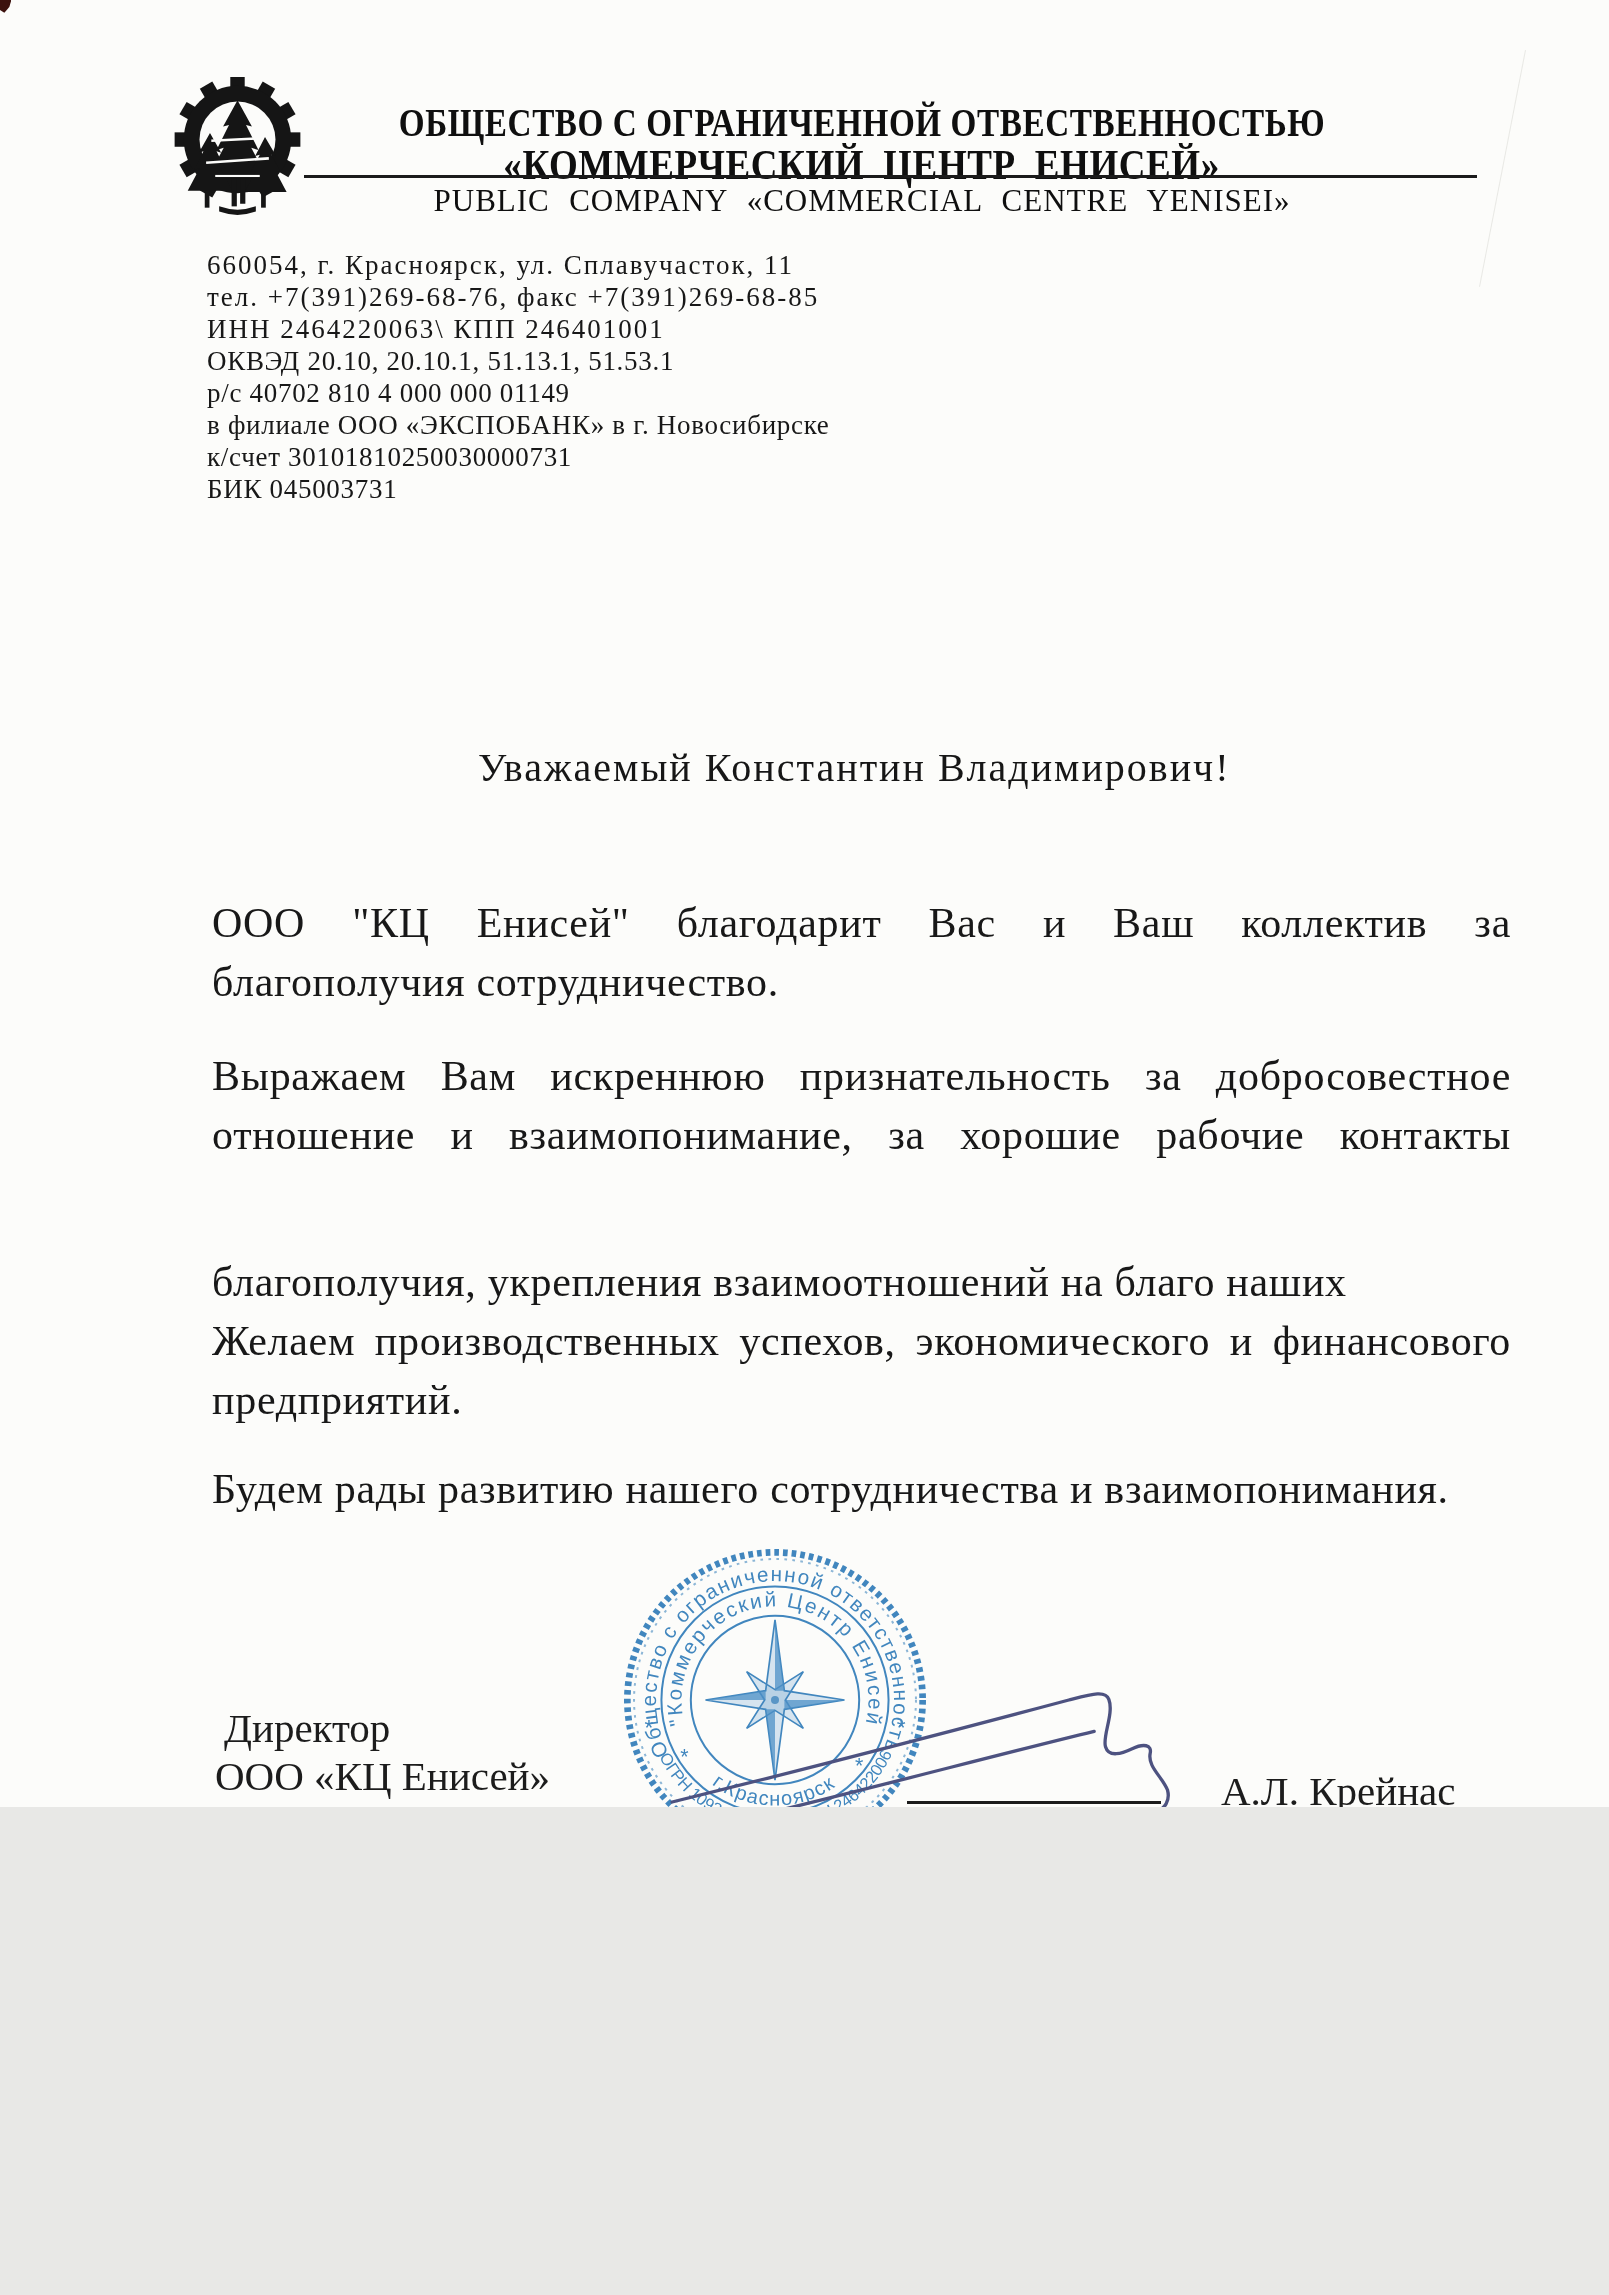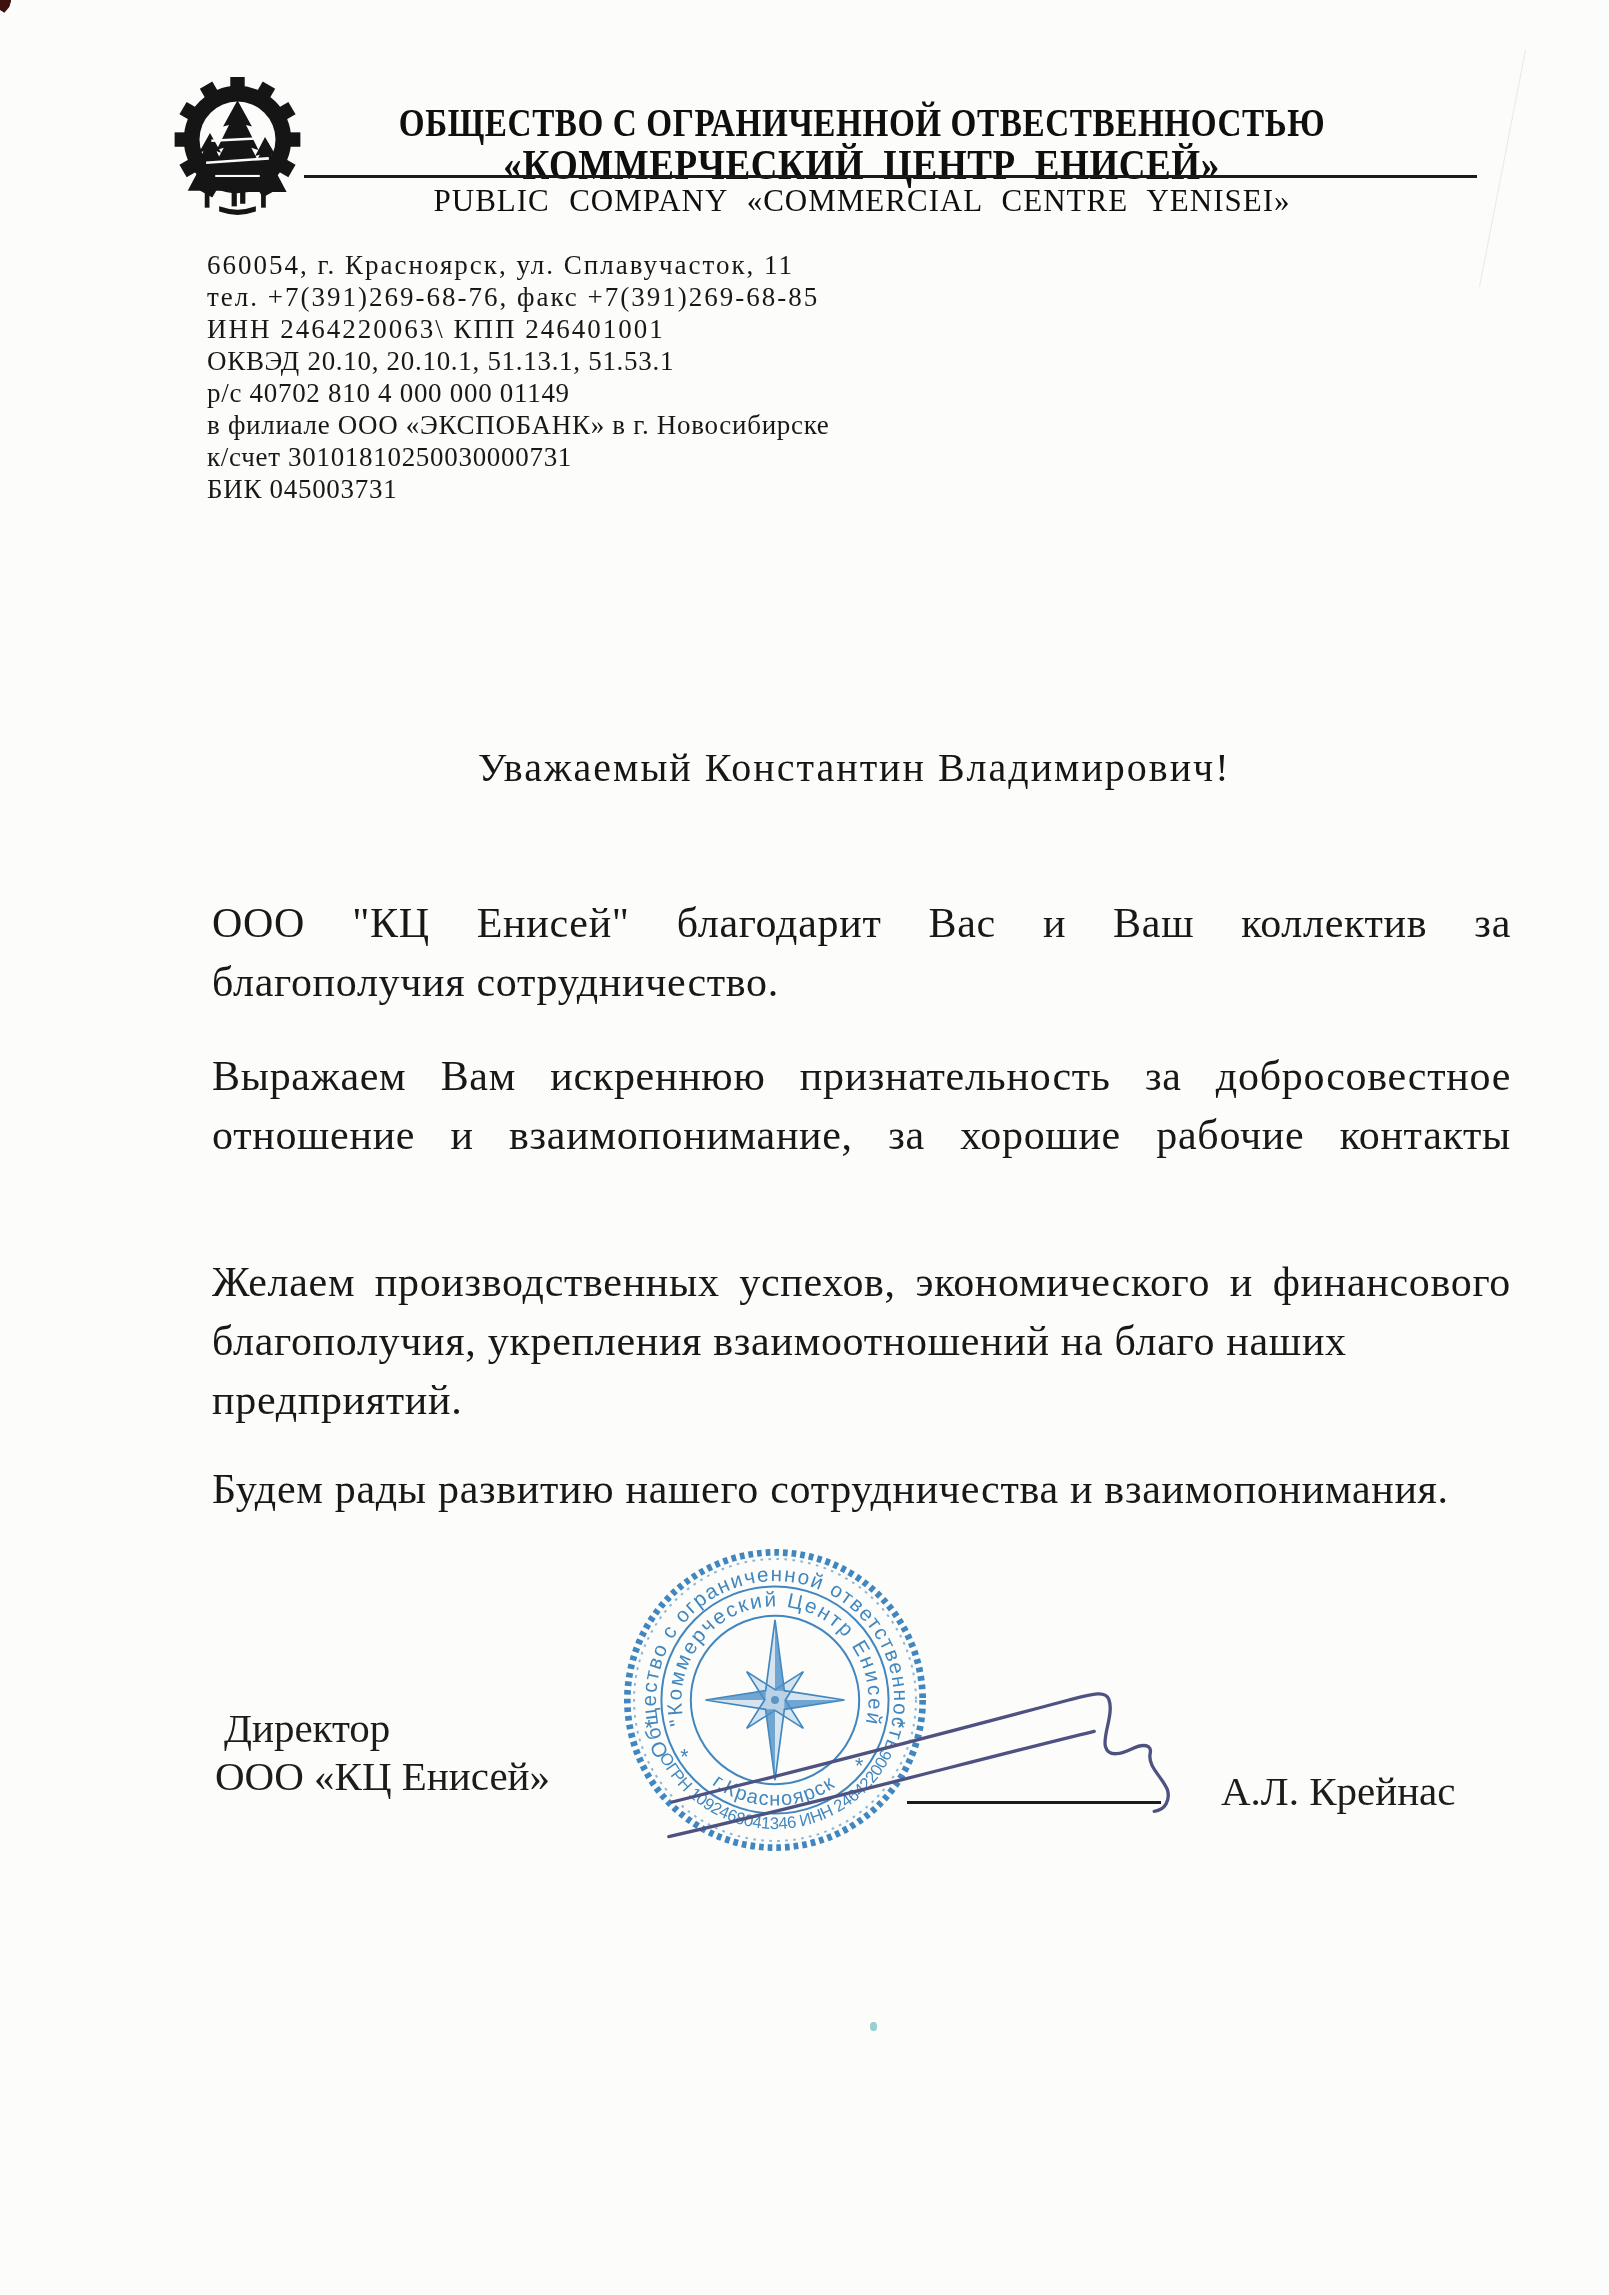--- a/index.html
+++ b/index.html
@@ -1,18 +1,18 @@
 <!DOCTYPE html>
 <html style="font-size:10.7px"><head>
 <meta charset="utf-8">
 <style>
   html,body{margin:0;padding:0;background:#e8e8e6;}
   .page{
     position:relative;
-    width:1609px;height:2295px;
+    width:1609px;height:1807px;
     background:#fcfcfa;
     overflow:hidden;
     font-family:"Liberation Serif", serif;
     color:#1c1c1c;
   }
   
   .corner-mark{
     position:absolute;left:0;top:0;width:11.4px;height:12.7px;
     background:#3d120e;
     clip-path:polygon(0 0,100% 0,82% 55%,38% 100%,0 78%);
@@ -146,22 +146,22 @@
 
   <div class="para p1">
     <div class="ln">ООО "КЦ Енисей" благодарит Вас и Ваш коллектив за</div>
     <div class="ln nf">благополучия сотрудничество.</div>
   </div>
   <div class="para p2">
     <div class="ln">Выражаем Вам искреннюю признательность за добросовестное</div>
     <div class="ln">отношение и взаимопонимание, за хорошие рабочие контакты</div>
   </div>
   <div class="para p3">
+    <div class="ln nf">благополучия, укрепления взаимоотношений на благо наших</div>
     <div class="ln">Желаем производственных успехов, экономического и финансового</div>
-    <div class="ln nf">благополучия, укрепления взаимоотношений на благо наших</div>
     <div class="ln nf">предприятий.</div>
   </div>
   <div class="para p4">
     <div class="ln nf">Будем рады развитию нашего сотрудничества и взаимопонимания.</div>
   </div>
 
   <div class="sig-title">Директор</div>
   <div class="sig-org">ООО «КЦ Енисей»</div>
 
   <svg class="stamp" viewBox="-235 -235 470 470" aria-hidden="true">

